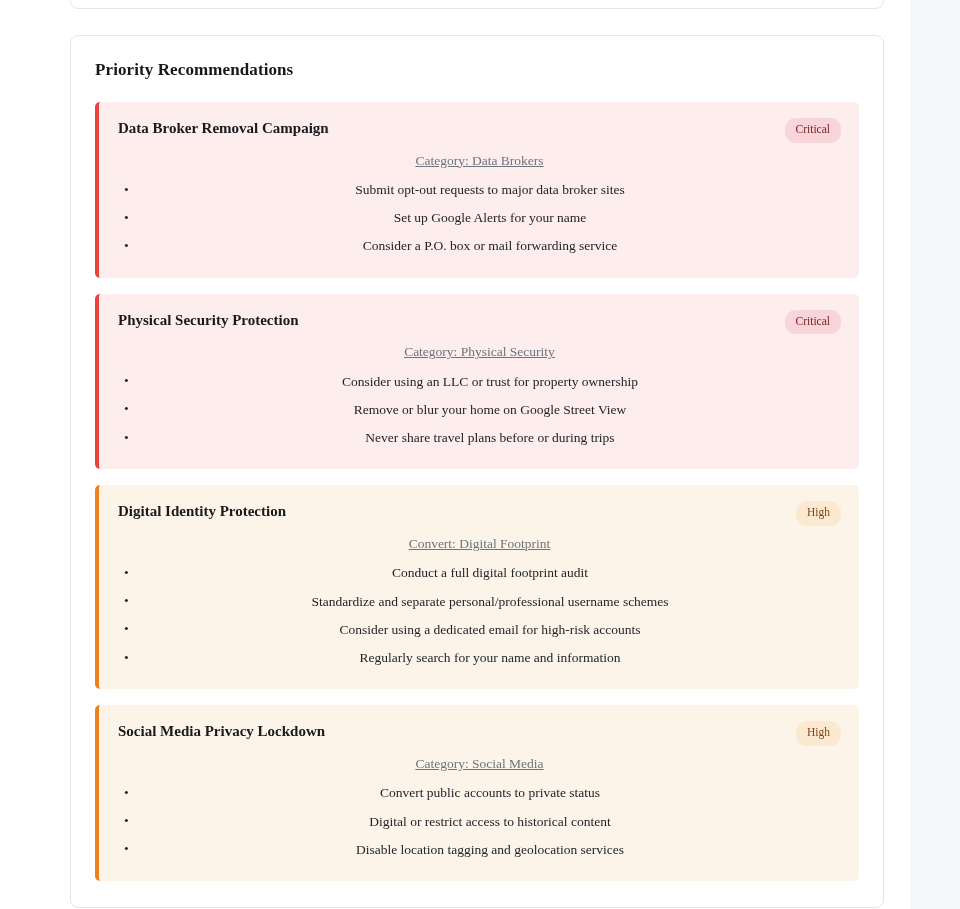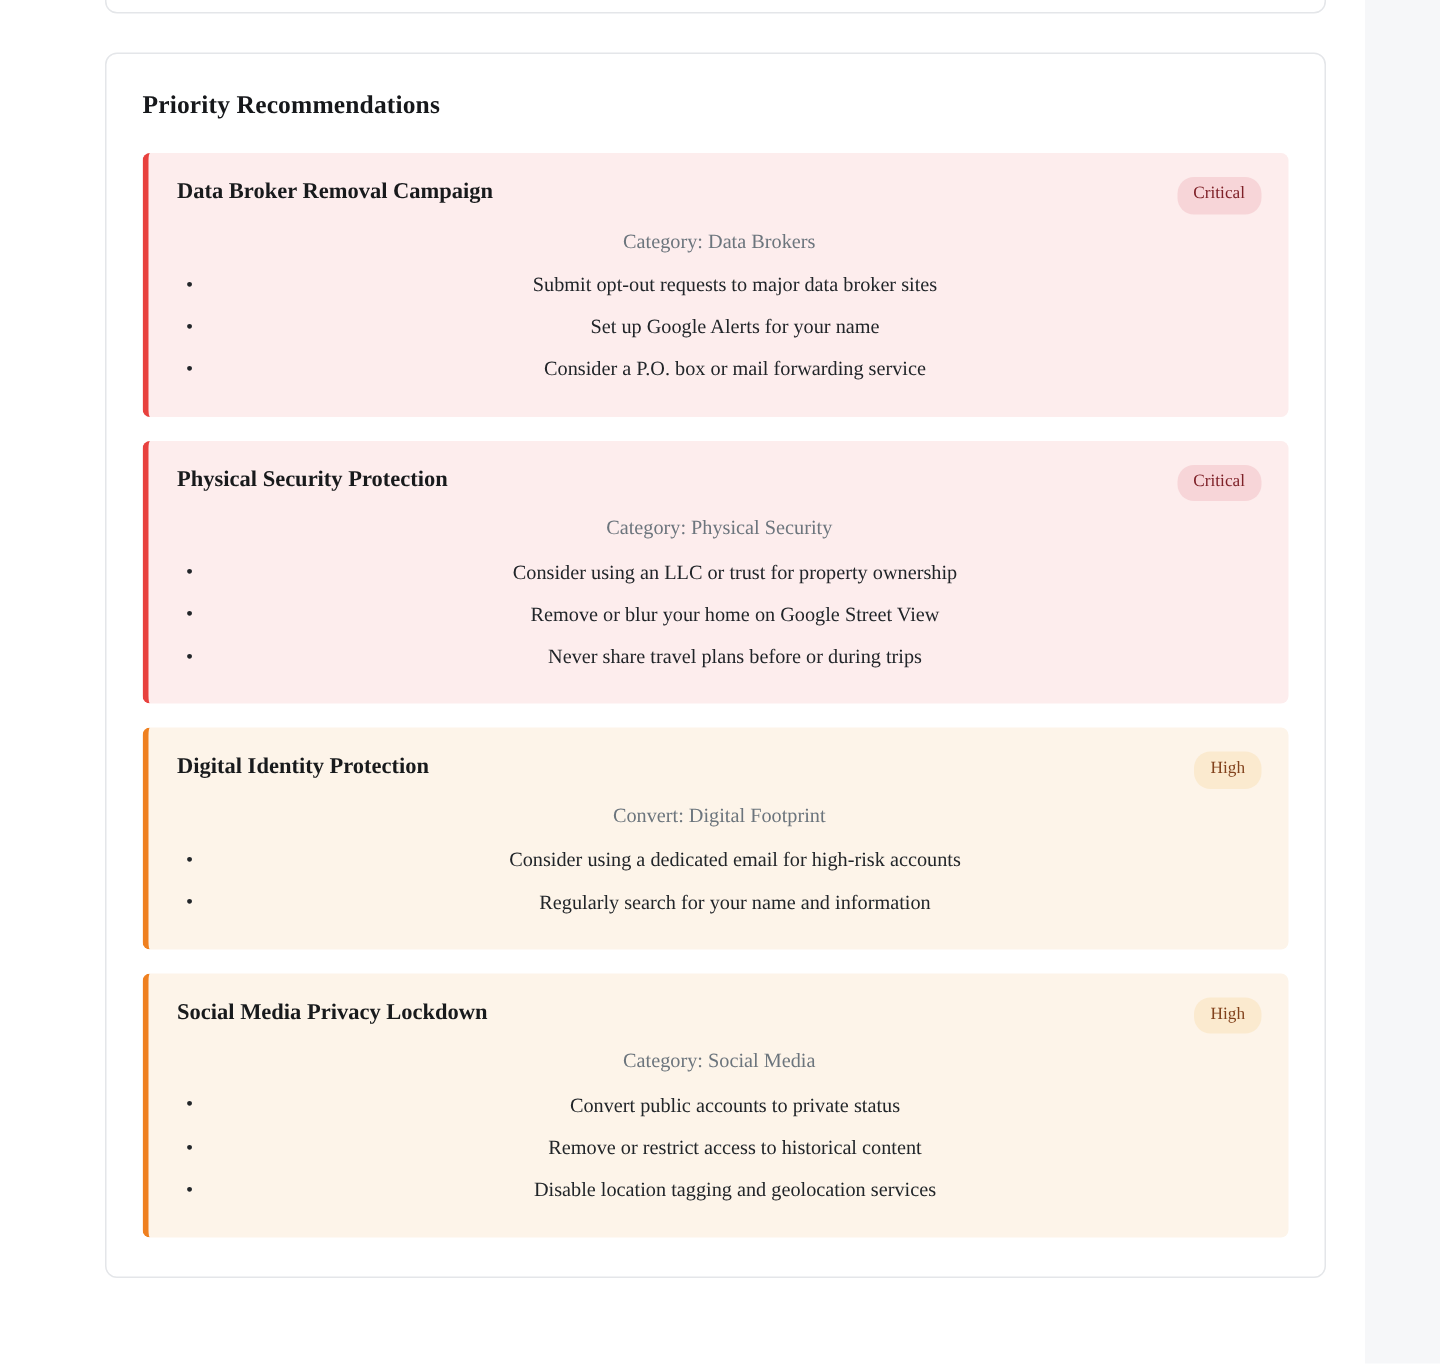--- a/index.html
+++ b/index.html
@@ -122,20 +122,21 @@
   .badge.sev-high {
     background: #fbeacf;
     color: #82421c;
   }
 
   .rec-category {
     font-size: 13.5px;
     color: #6c757d;
     margin: 9px 0 0 0;
     line-height: 1.3;
+    text-decoration: underline;
   }
 
   .rec-items {
     list-style: none;
     margin: 12px 0 0 0;
     padding: 0;
   }
   .rec-items li {
     position: relative;
     font-size: 13.5px;
@@ -192,32 +193,34 @@
             <li>Never share travel plans before or during trips</li>
           </ul>
         </article>
         <article class="rec-card sev-high">
           <div class="rec-head">
             <h3 class="rec-title">Digital Identity Protection</h3>
             <span class="badge sev-high">High</span>
           </div>
           <p class="rec-category">Convert: Digital Footprint</p>
           <ul class="rec-items">
+            <li>Conduct a full digital footprint audit</li>
+            <li>Standardize and separate personal/professional username schemes</li>
             <li>Consider using a dedicated email for high-risk accounts</li>
             <li>Regularly search for your name and information</li>
           </ul>
         </article>
         <article class="rec-card sev-high">
           <div class="rec-head">
             <h3 class="rec-title">Social Media Privacy Lockdown</h3>
             <span class="badge sev-high">High</span>
           </div>
           <p class="rec-category">Category: Social Media</p>
           <ul class="rec-items">
             <li>Convert public accounts to private status</li>
-            <li>Remove or restrict access to historical content</li>
+            <li>Digital or restrict access to historical content</li>
             <li>Disable location tagging and geolocation services</li>
           </ul>
         </article>
       </div>
   </section>
 
 </div>
 
 </body></html>

